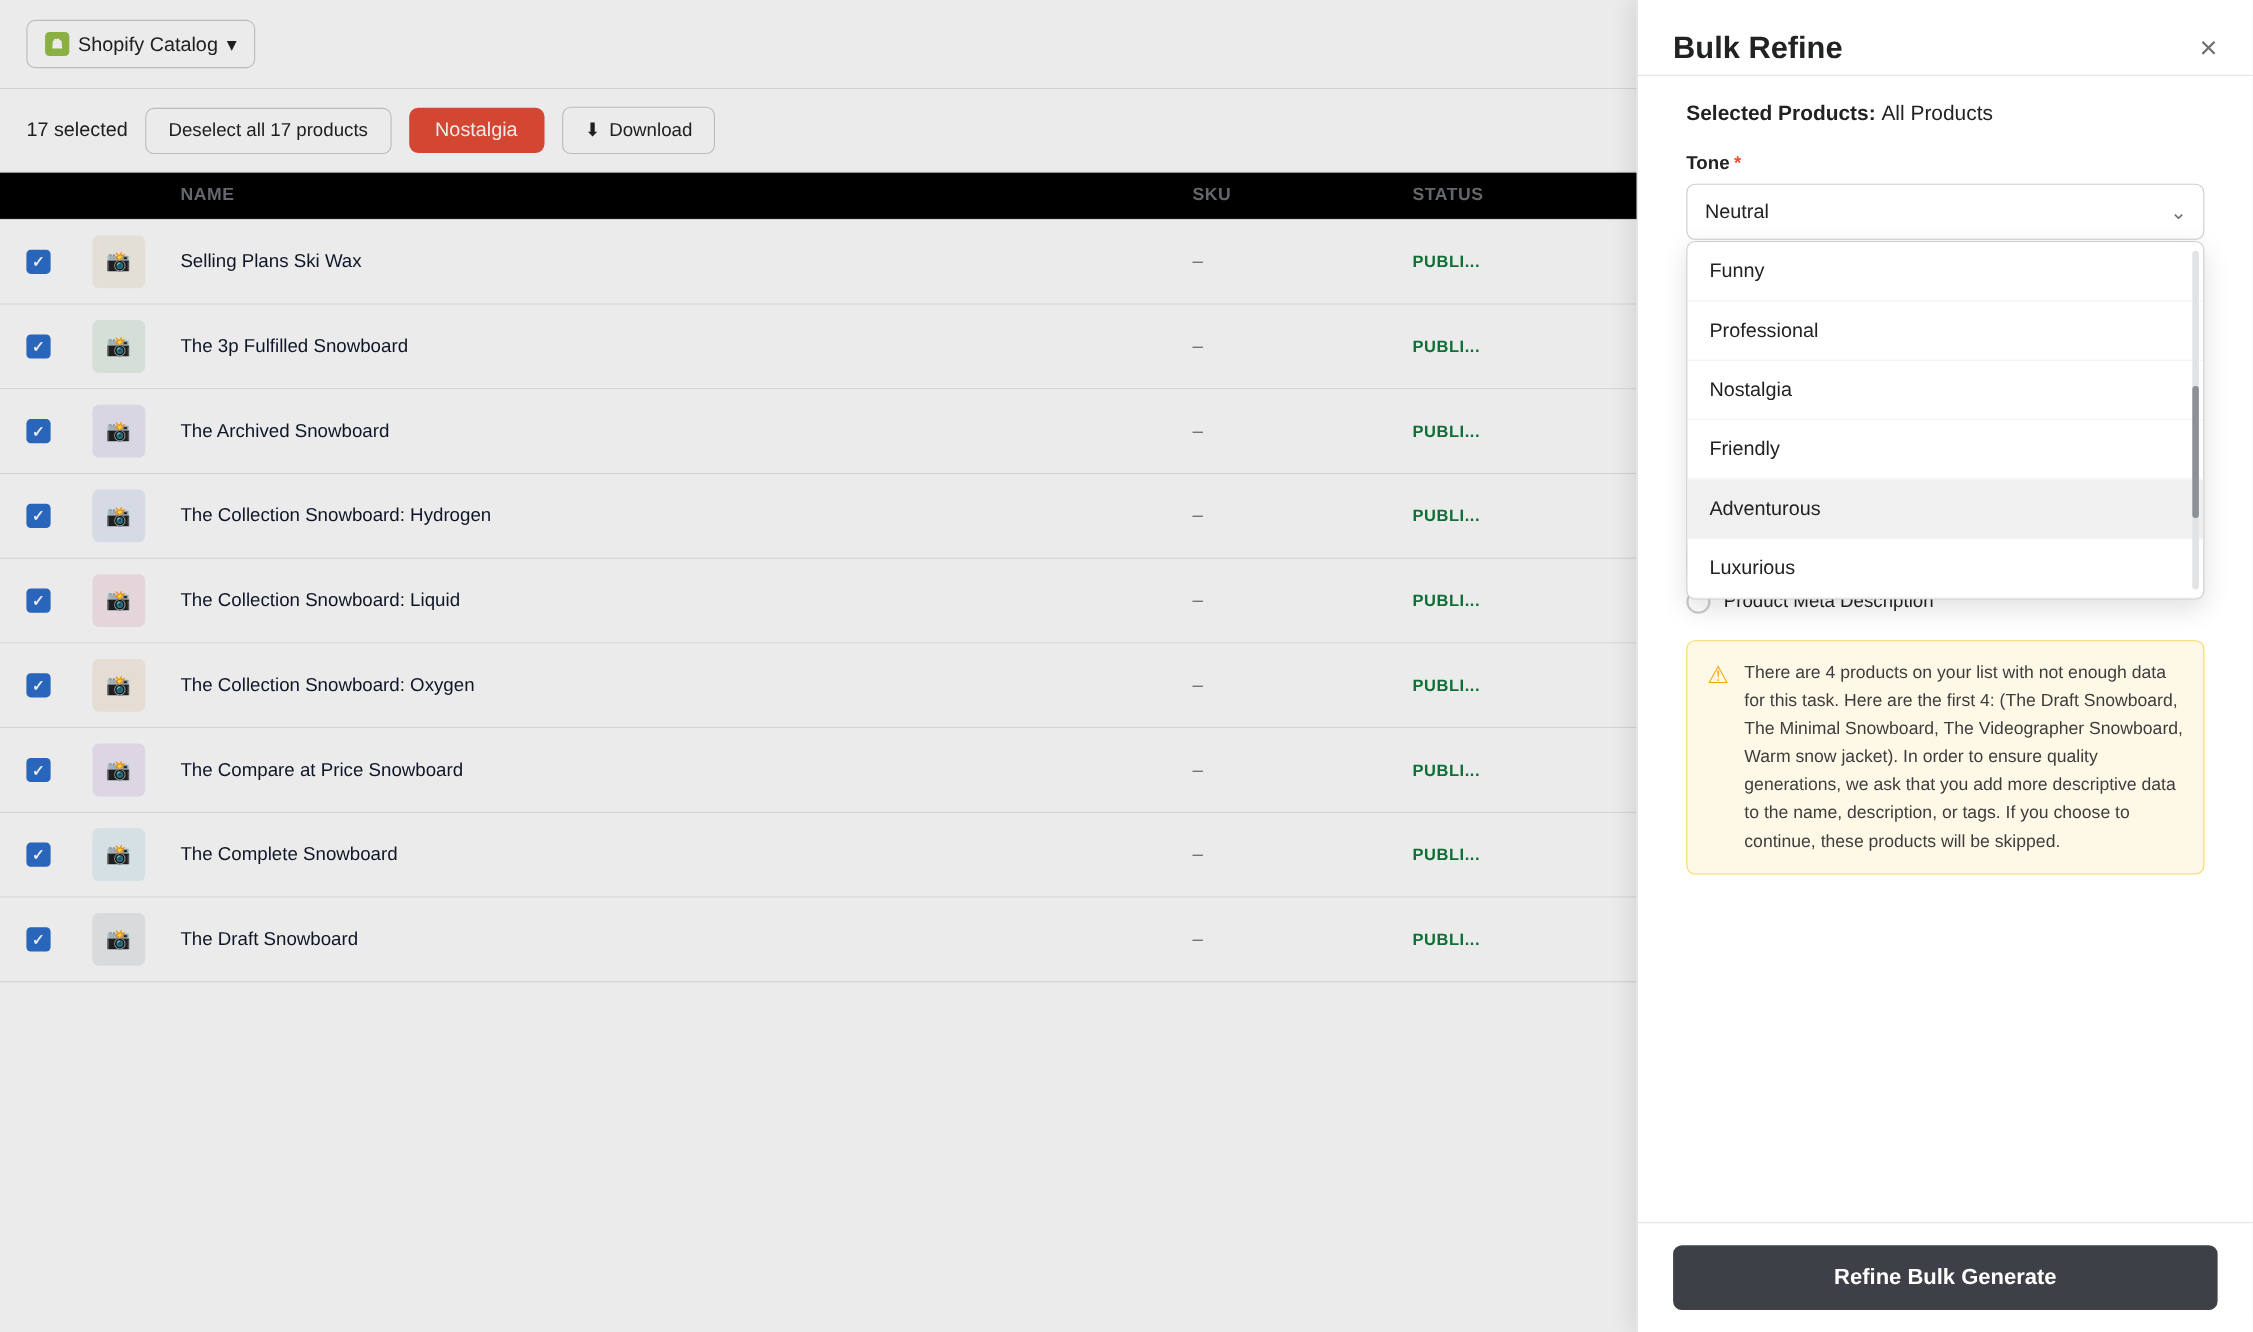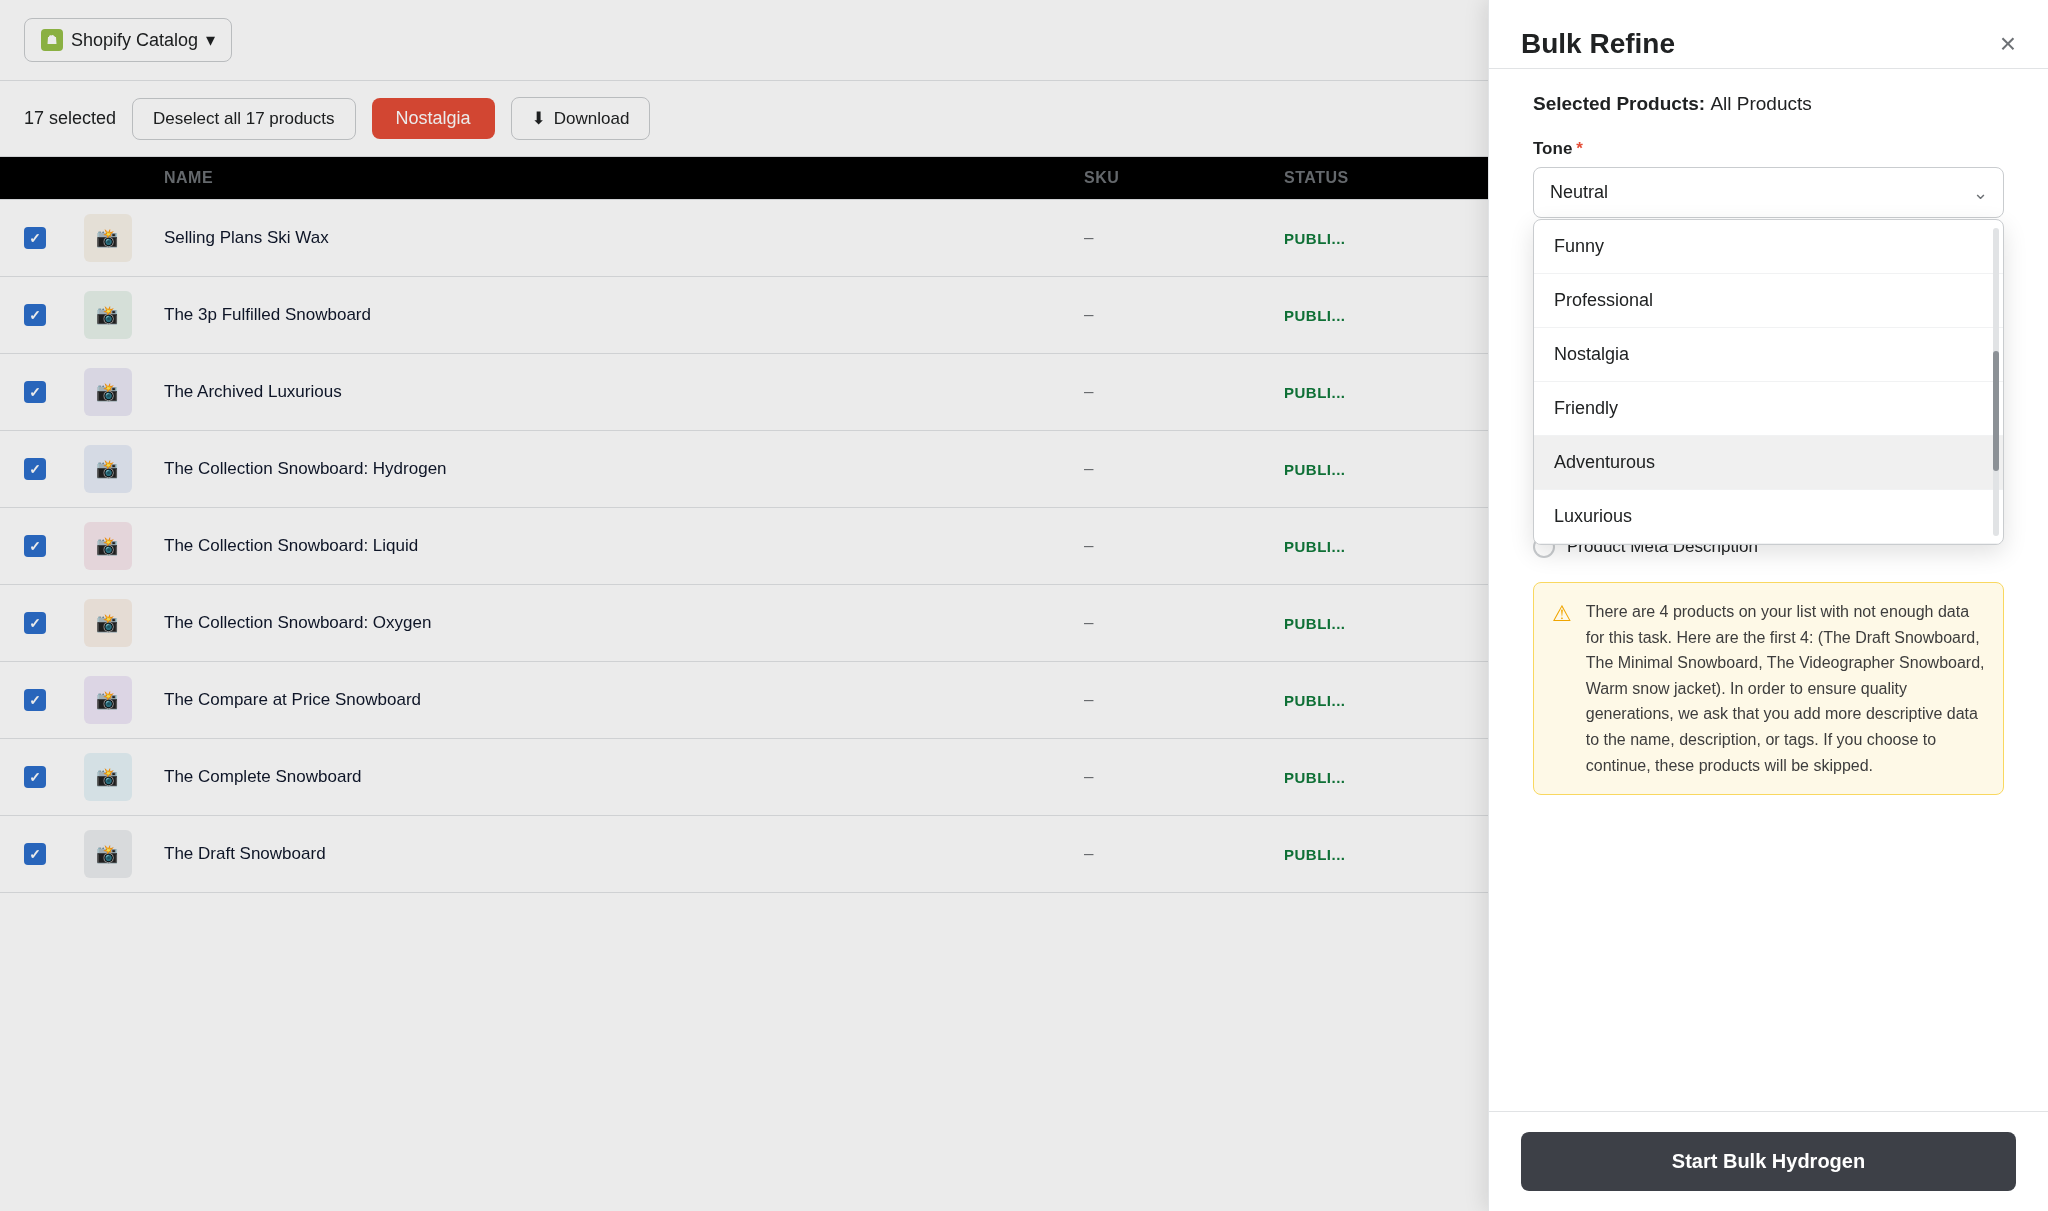--- a/index.html
+++ b/index.html
@@ -455,21 +455,21 @@
       </div>
       <span class="product-name">The 3p Fulfilled Snowboard</span>
       <span class="sku-cell">–</span>
       <span class="status-badge">PUBLI...</span>
     </div>
       <div class="table-row">
       <div class="checkbox"></div>
       <div class="product-thumb" style="background:#6b5bbf22; font-size:28px;">
         <span style="font-size:18px;">📸</span>
       </div>
-      <span class="product-name">The Archived Luxurious</span>
+      <span class="product-name">The Archived Snowboard</span>
       <span class="sku-cell">–</span>
       <span class="status-badge">PUBLI...</span>
     </div>
       <div class="table-row">
       <div class="checkbox"></div>
       <div class="product-thumb" style="background:#5577cc22; font-size:28px;">
         <span style="font-size:18px;">📸</span>
       </div>
       <span class="product-name">The Collection Snowboard: Hydrogen</span>
       <span class="sku-cell">–</span>
@@ -568,15 +568,15 @@
       <span class="tags-label">Product Meta Description</span>
     </div>
 
     <div class="warning-box">
       <span class="warning-icon">⚠</span>
       <p class="warning-text">There are 4 products on your list with not enough data for this task. Here are the first 4: (The Draft Snowboard, The Minimal Snowboard, The Videographer Snowboard, Warm snow jacket). In order to ensure quality generations, we ask that you add more descriptive data to the name, description, or tags. If you choose to continue, these products will be skipped.</p>
     </div>
   </div>
 
   <div class="panel-footer">
-    <button class="generate-btn">Start Bulk Hydrogen</button>
+    <button class="generate-btn">Refine Bulk Generate</button>
   </div>
 </div>
 
 </body></html>

